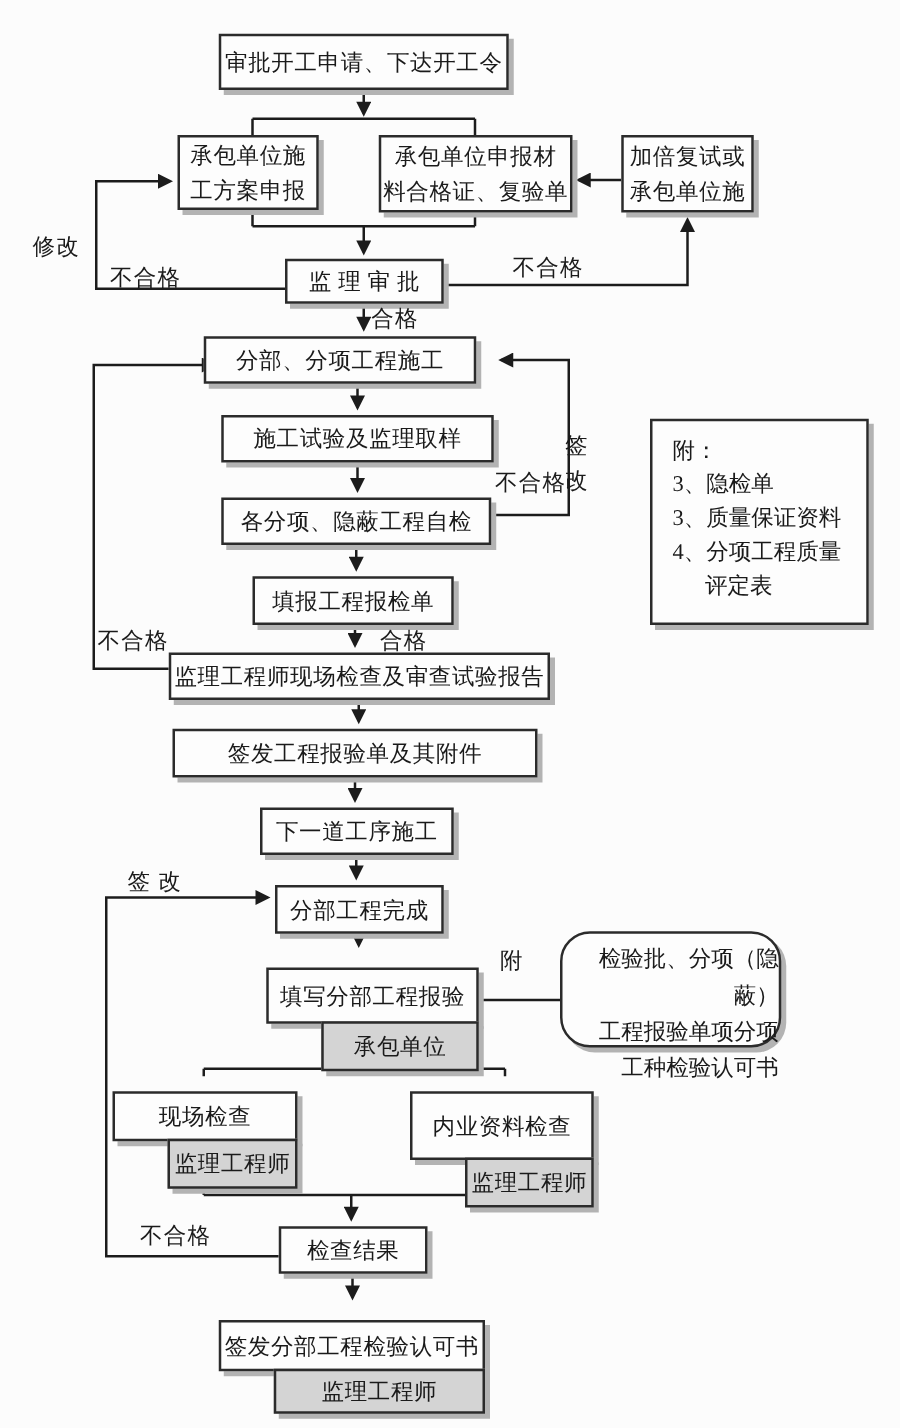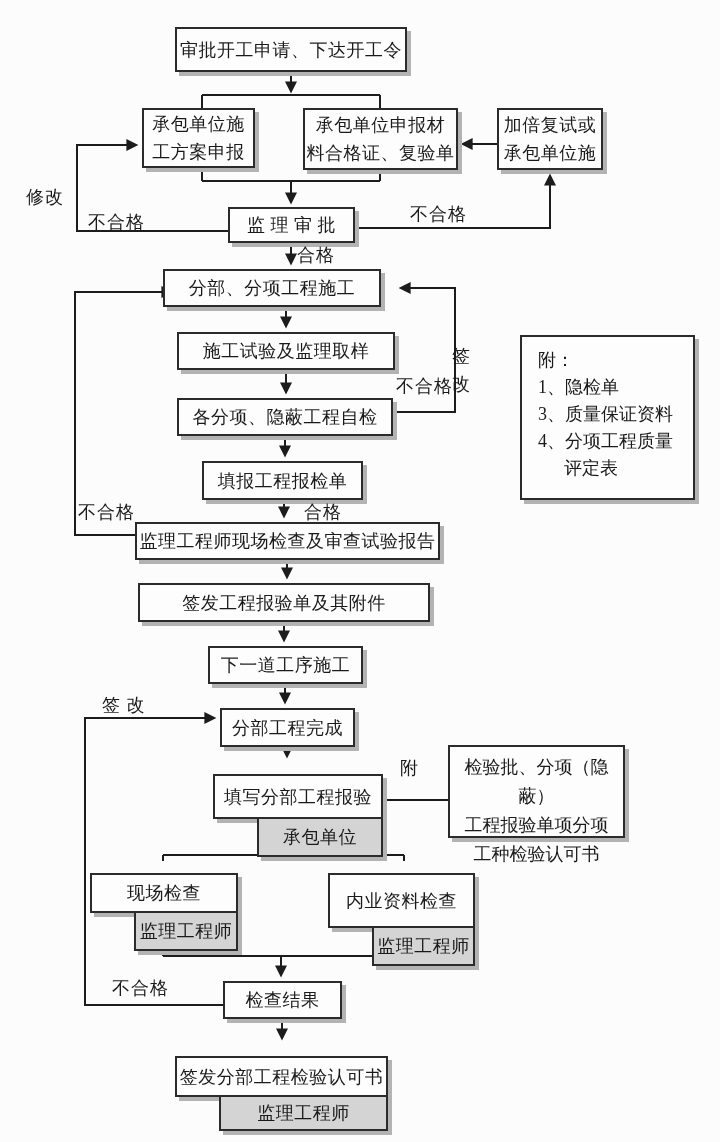--- a/index.html
+++ b/index.html
@@ -31,21 +31,21 @@
   }
   .stack .part.gray{background:var(--gray-fill);margin-top:-2px;margin-left:44px;}
   .note{
     position:absolute;z-index:2;box-sizing:border-box;
     border:2px solid var(--box-border);background:var(--box-fill);
     box-shadow:4px 4px 0 var(--shadow);font-size:18px;
   }
   .note .ln{line-height:27px;}
   .note.left-align{padding:10px 8px 0 16px;text-align:left;}
   .note.left-align .ln.indent{padding-left:26px;}
-  .note.center-align{padding-top:6px;text-align:center;}
+  .note.center-align{padding-top:6px;text-align:right;border-radius:24px;}
   .note.center-align .ln{line-height:29px;}
   .lbl{
     position:absolute;z-index:3;font-size:18px;letter-spacing:1px;
     white-space:pre;color:var(--text);
   }
   .lbl.vstack{display:flex;flex-direction:column;line-height:28px;text-align:center;}
 </style>
 </head>
 <body>
 
@@ -107,21 +107,21 @@
 <div class="node" style="left:163px;top:269px;width:218px;height:38px">分部、分项工程施工</div>
 
 <div class="node" style="left:177px;top:332px;width:218px;height:38px">施工试验及监理取样</div>
 
 <div class="node" style="left:177px;top:398px;width:216px;height:38px">各分项、隐蔽工程自检</div>
 
 <div class="node" style="left:202px;top:461px;width:161px;height:39px">填报工程报检单</div>
 
 <div class="note left-align" style="left:520px;top:335px;width:175px;height:165px">
   <div class="ln">附：</div>
-  <div class="ln">1、隐检单</div>
+  <div class="ln">3、隐检单</div>
   <div class="ln">3、质量保证资料</div>
   <div class="ln">4、分项工程质量</div>
   <div class="ln indent">评定表</div>
 </div>
 
 <div class="node" style="left:135px;top:522px;width:305px;height:38px">监理工程师现场检查及审查试验报告</div>
 
 <div class="node" style="left:138px;top:583px;width:292px;height:39px">签发工程报验单及其附件</div>
 
 <div class="node" style="left:208px;top:646px;width:155px;height:38px">下一道工序施工</div>

